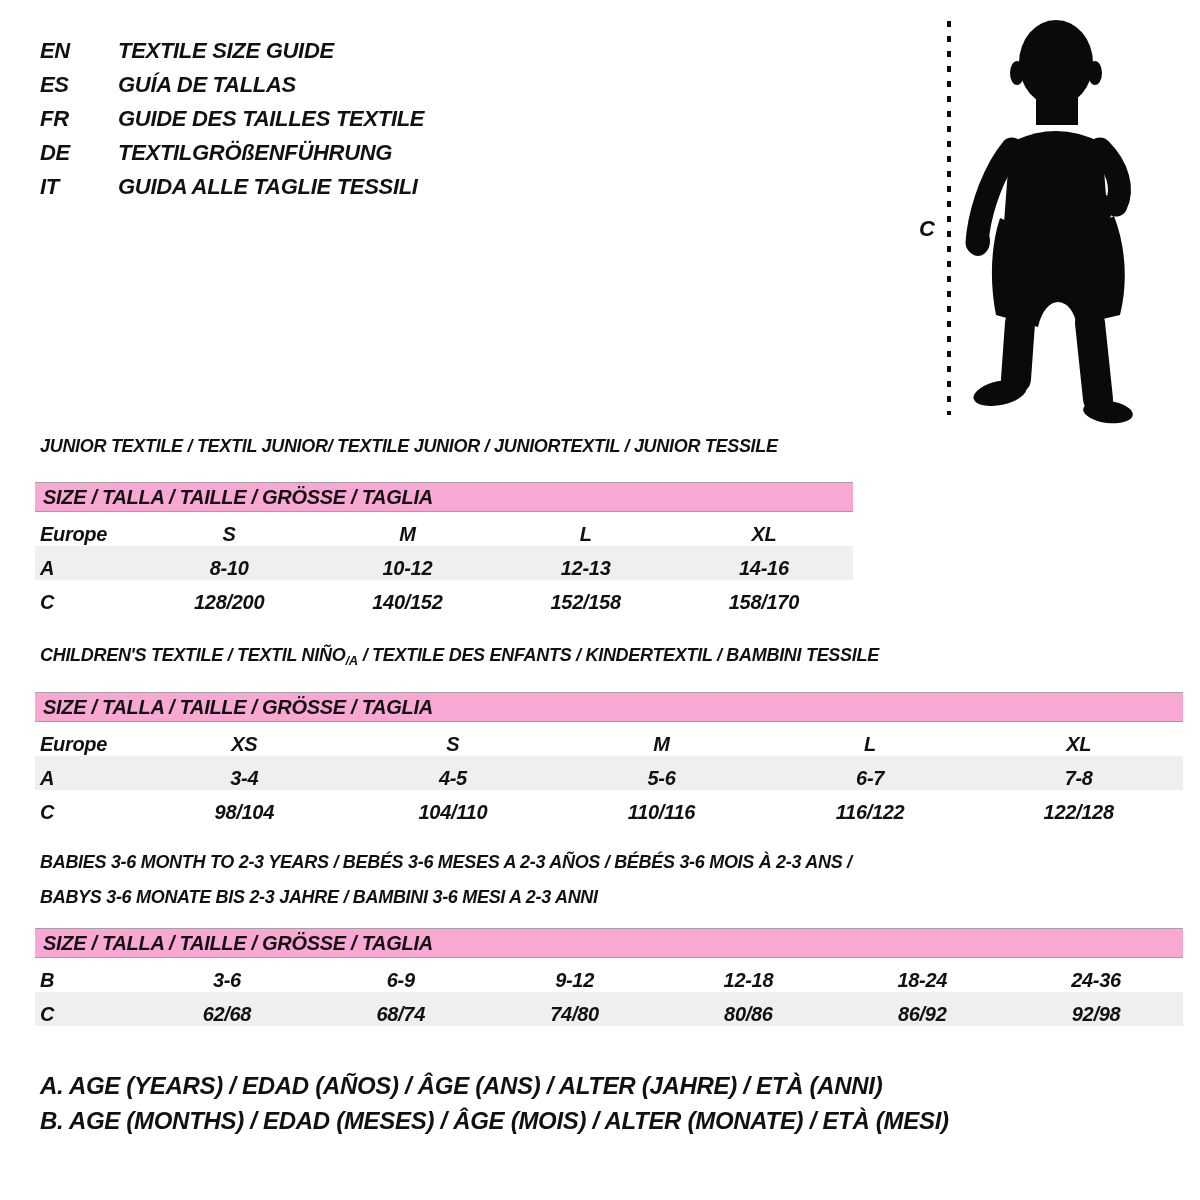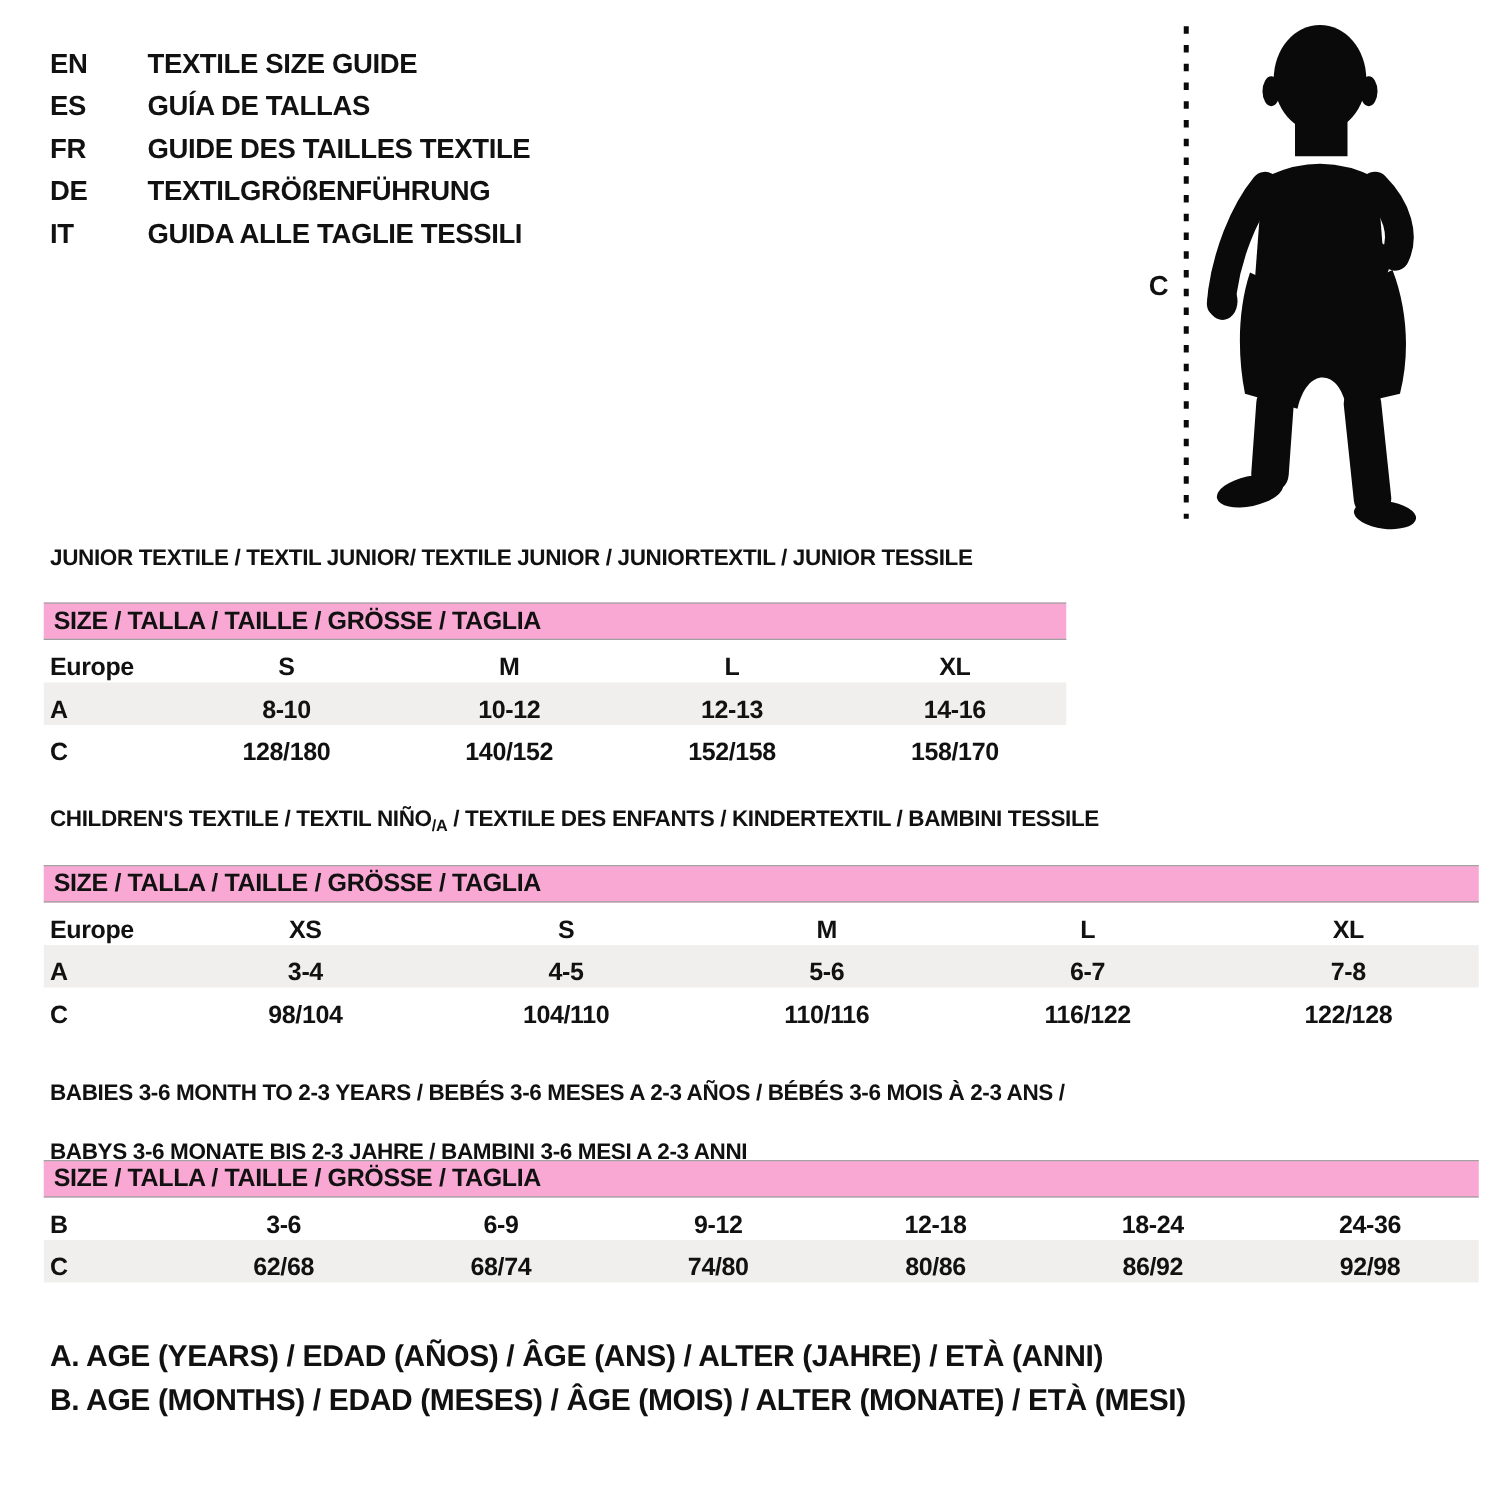--- a/index.html
+++ b/index.html
@@ -2,39 +2,39 @@
 <html><head>
 <meta charset="utf-8">
 <style>
   html,body{margin:0;padding:0;background:#ffffff;}
   body{
     width:1200px;height:1200px;position:relative;overflow:hidden;
     font-family:"Liberation Sans","DejaVu Sans",sans-serif;
     font-weight:700;color:#111111;letter-spacing:-0.3px;
     -webkit-font-smoothing:antialiased;
   }
-  .page{position:absolute;inset:0;width:1200px;height:980px;background:#ffffff;}
+  .page{position:absolute;inset:0;width:1200px;height:980px;background:#ffffff;font-style:italic;}
 
   
   .lang-block{position:absolute;left:40px;top:34px;font-size:22px;line-height:34px;}
   .lang-row{display:flex;}
   .lang-code{width:78px;flex:0 0 78px;}
   .lang-title{white-space:nowrap;}
 
   
   .figure{position:absolute;left:905px;top:15px;width:250px;height:412px;}
   .figure svg{position:absolute;left:35px;top:0;}
   .c-label{position:absolute;left:14px;top:203px;font-size:22px;line-height:1;}
 
   
   .section-title{position:absolute;left:40px;font-size:18px;line-height:1;white-space:nowrap;}
   #junior-title{top:437px;}
   #children-title{top:646px;}
   #babies-title{top:845px;line-height:35px;}
-  #babies-title span{display:block;margin-top:12px;}
+  #babies-title span{display:block;}
   .title-sub{font-size:13px;vertical-align:-4px;letter-spacing:-0.2px;}
 
   
   .stable{position:absolute;left:35px;font-size:20px;}
   #junior-table{top:482px;width:818px;}
   #children-table{top:692px;width:1148px;}
   #babies-table{top:928px;width:1148px;}
   .thead{
     height:30px;box-sizing:border-box;background:#f9a8d4;
     border-top:1px solid #a3a3a3;border-bottom:1px solid #9f9f9f;
@@ -120,21 +120,21 @@
       </div>
       <div class="trow shaded">
         <div class="tlabel">A</div>
         <div class="tcell">8-10</div>
         <div class="tcell">10-12</div>
         <div class="tcell">12-13</div>
         <div class="tcell">14-16</div>
       </div>
       <div class="trow">
         <div class="tlabel">C</div>
-        <div class="tcell">128/180</div>
+        <div class="tcell">128/200</div>
         <div class="tcell">140/152</div>
         <div class="tcell">152/158</div>
         <div class="tcell">158/170</div>
       </div>
     </div>
 
   <div class="section-title" id="children-title"><span>CHILDREN'S TEXTILE / TEXTIL NIÑO</span><span class="title-sub">/A</span><span> / TEXTILE DES ENFANTS / KINDERTEXTIL / BAMBINI TESSILE</span></div>
   <div class="stable" id="children-table">
     <div class="thead">SIZE / TALLA / TAILLE / GRÖSSE / TAGLIA</div>
   <div class="trow">

